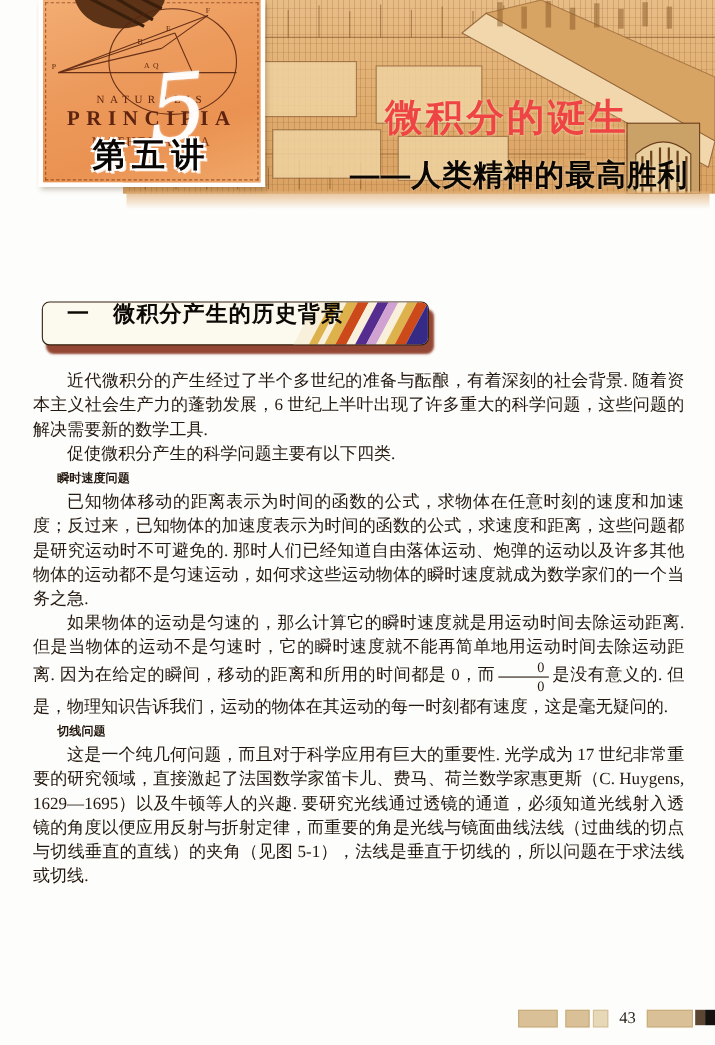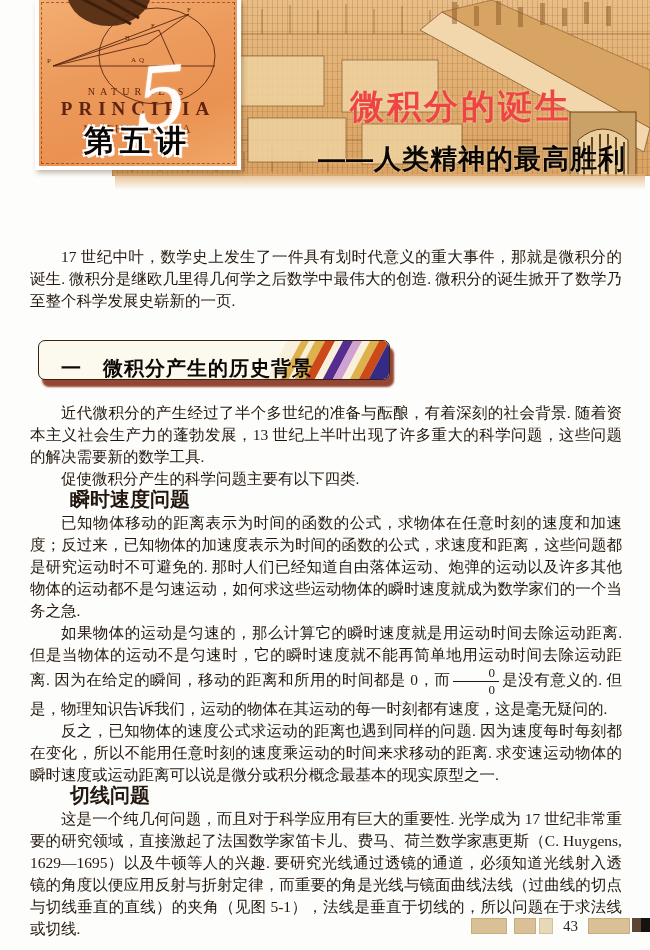--- a/index.html
+++ b/index.html
@@ -68,29 +68,29 @@
   }
 
   
   .body-text{
     position:absolute; left:30px; top:246px; width:592px;
     font-size:15.5px; line-height:22px; text-align:justify;
   }
   .body-text p{margin:0; text-indent:2em;}
   .subhead{
     margin:0; text-indent:2em; font-weight:bold;
-    font-family:Liberation Mono, monospace; font-size:20px;
+    font-family:Liberation Sans, sans-serif; font-size:11px;
   }
 
   .banner{position:relative; width:352px; height:40px; margin:28px 0 22px 8px;}
   .banner-plate{
     position:absolute; inset:0; background:#fcf9ee;
     border:1.5px solid #35220f; border-radius:7px; overflow:hidden;
     box-shadow:4px 7px 2px rgba(128,38,16,.85);
-    display:flex; align-items:flex-end;
+    display:flex; align-items:flex-start;
   }
   .banner-label{
     padding-left:22px; font-size:20px; font-weight:bold; letter-spacing:1px;
     font-family:"Liberation Sans","DejaVu Sans",sans-serif; color:#0c0805;
     position:relative; z-index:2; white-space:nowrap;
   }
   .banner-stripes{
     position:absolute; right:-18px; top:-6px; bottom:-6px; width:130px;
     display:flex; transform:skewX(-28deg); z-index:1;
   }
@@ -188,21 +188,20 @@
     <div class="stamp-title st4">MATHEMATICA</div>
     <div class="big-five">5</div>
     <div class="lecture-label">第五讲</div>
   </div>
 
   <div class="chapter-title">微积分的诞生</div>
   <div class="chapter-subtitle">——人类精神的最高胜利</div>
 
   <div class="body-text">
 
-    <p>17 世纪中叶，数学史上发生了一件具有划时代意义的重大事件，那就是微积分的诞生. 微积分是继欧几里得几何学之后数学中最伟大的创造. 微积分的诞生掀开了数学乃至整个科学发展史崭新的一页.</p>
 
     <div class="banner">
       <div class="banner-plate">
         <div class="banner-stripes">
           <span style="width:14px;background:#f8f0da"></span>
           <span style="width:8px;background:#ddb24c"></span>
           <span style="width:6px;background:#f8f0da"></span>
           <span style="width:10px;background:#ddb24c"></span>
           <span style="width:10px;background:#cc4a1a"></span>
           <span style="width:8px;background:#f8f0da"></span>
@@ -210,28 +209,27 @@
           <span style="width:9px;background:#cfa2d2"></span>
           <span style="width:8px;background:#f8f0da"></span>
           <span style="width:9px;background:#ddb24c"></span>
           <span style="width:10px;background:#cc4a1a"></span>
           <span style="width:28px;background:#352a86"></span>
         </div>
         <span class="banner-label">一　微积分产生的历史背景</span>
       </div>
     </div>
 
-    <p>近代微积分的产生经过了半个多世纪的准备与酝酿，有着深刻的社会背景. 随着资本主义社会生产力的蓬勃发展，13 世纪上半叶出现了许多重大的科学问题，这些问题的解决需要新的数学工具.</p>
+    <p>近代微积分的产生经过了半个多世纪的准备与酝酿，有着深刻的社会背景. 随着资本主义社会生产力的蓬勃发展，6 世纪上半叶出现了许多重大的科学问题，这些问题的解决需要新的数学工具.</p>
     <p>促使微积分产生的科学问题主要有以下四类.</p>
     <p class="subhead">瞬时速度问题</p>
     <p>已知物体移动的距离表示为时间的函数的公式，求物体在任意时刻的速度和加速度；反过来，已知物体的加速度表示为时间的函数的公式，求速度和距离，这些问题都是研究运动时不可避免的. 那时人们已经知道自由落体运动、炮弹的运动以及许多其他物体的运动都不是匀速运动，如何求这些运动物体的瞬时速度就成为数学家们的一个当务之急.</p>
 
     <p><span>如果物体的运动是匀速的，那么计算它的瞬时速度就是用运动时间去除运动距离. 但是当物体的运动不是匀速时，它的瞬时速度就不能再简单地用运动时间去除运动距离. 因为在给定的瞬间，移动的距离和所用的时间都是 0，而</span><span class="frac"><span class="num">0</span><span class="den">0</span></span><span>是没有意义的. 但是，物理知识告诉我们，运动的物体在其运动的每一时刻都有速度，这是毫无疑问的.</span></p>
 
-    <p>反之，已知物体的速度公式求运动的距离也遇到同样的问题. 因为速度每时每刻都在变化，所以不能用任意时刻的速度乘运动的时间来求移动的距离. 求变速运动物体的瞬时速度或运动距离可以说是微分或积分概念最基本的现实原型之一.</p>
     <p class="subhead">切线问题</p>
     <p>这是一个纯几何问题，而且对于科学应用有巨大的重要性. 光学成为 17 世纪非常重要的研究领域，直接激起了法国数学家笛卡儿、费马、荷兰数学家惠更斯（C. Huygens, 1629—1695）以及牛顿等人的兴趣. 要研究光线通过透镜的通道，必须知道光线射入透镜的角度以便应用反射与折射定律，而重要的角是光线与镜面曲线法线（过曲线的切点与切线垂直的直线）的夹角（见图 5-1），法线是垂直于切线的，所以问题在于求法线或切线.</p>
   </div>
 
   <div class="footer">
     <span class="fblock fb-tan" style="width:34px"></span>
     <span style="width:7px"></span>
     <span class="fblock fb-tan" style="width:20px"></span>
     <span style="width:3px"></span>
     <span class="fblock fb-light" style="width:12px"></span>

